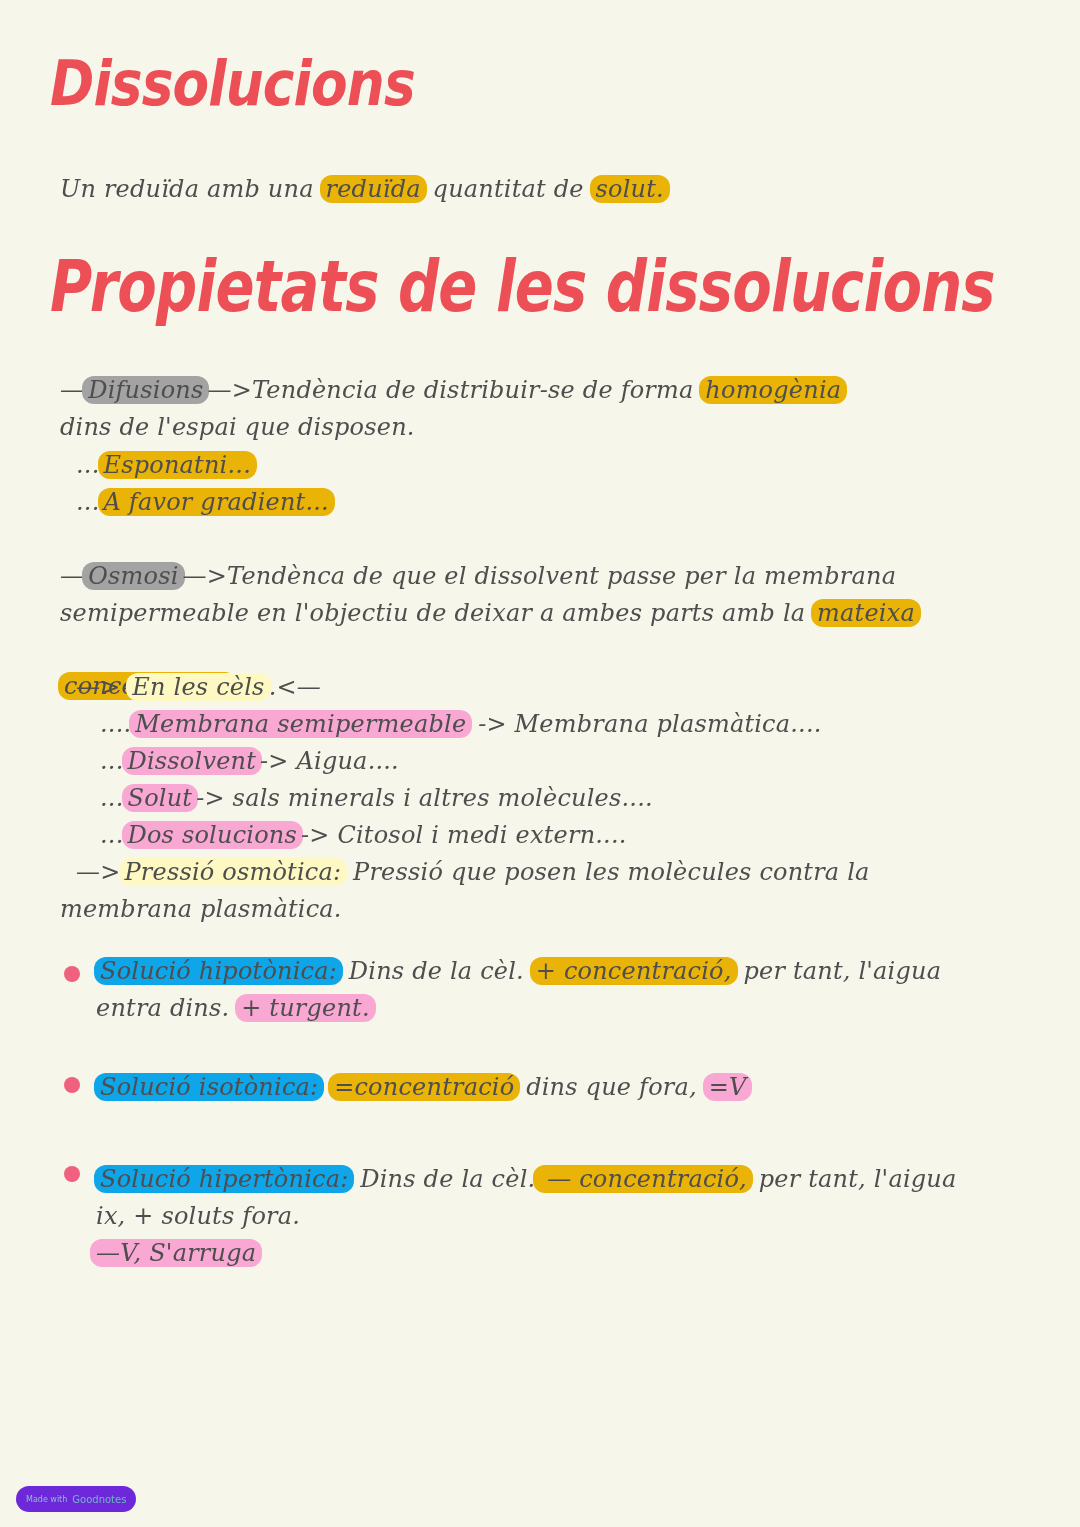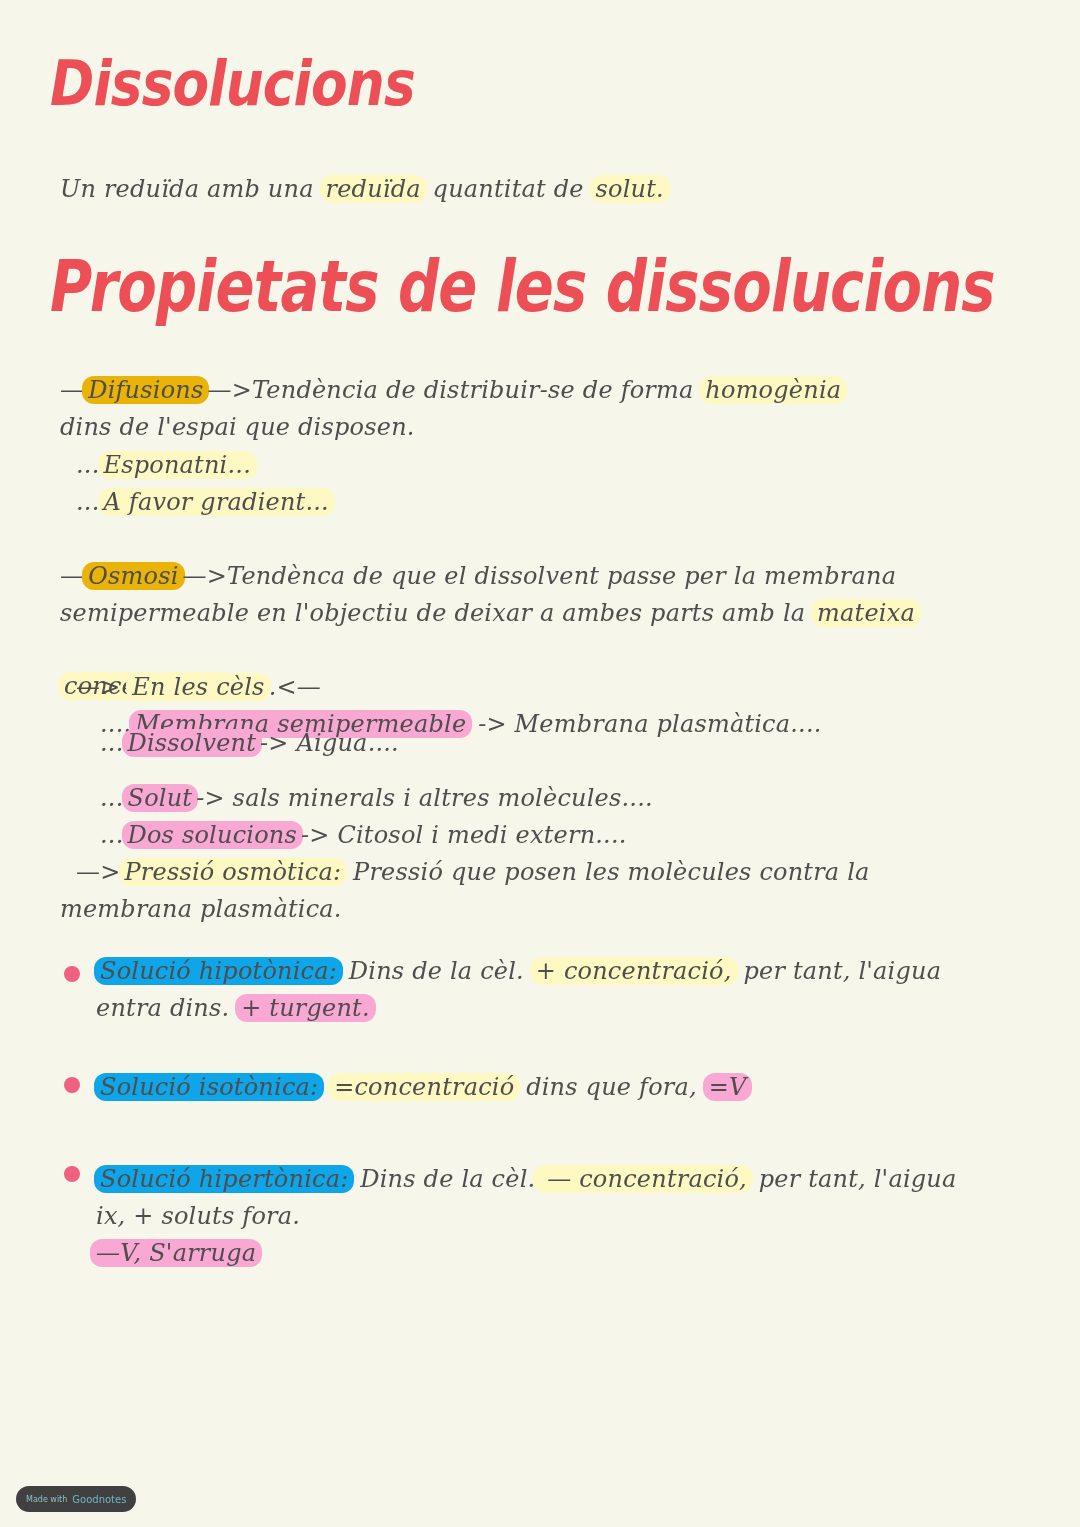--- a/index.html
+++ b/index.html
@@ -46,40 +46,40 @@
       line-height: 37px;
       white-space: nowrap;
       font-style: italic;
       letter-spacing: 0.2px;
     }
     .hl {
       border-radius: 12px;
       padding: 0 6px;
       margin: 0 -2px;
     }
-    .hl-yellow { background: #fef9c3; }
-    .hl-cyan { background: #eab308; }
+    .hl-yellow { background: #eab308; }
+    .hl-cyan { background: #a3a3a3; }
     .hl-purple { background: #fef9c3; }
     .hl-pink { background: #f9a8d4; }
     .hl-green { background: #0ea5e9; }
     .bullet {
       position: absolute;
       width: 16px;
       height: 16px;
       border-radius: 50%;
       background: #f0607f;
     }
     .badge {
       position: absolute;
       left: 16px;
       top: 1486px;
       height: 26px;
       padding: 0 10px;
       border-radius: 13px;
-      background: #404040;
+      background: #6d28d9;
       display: flex;
       align-items: center;
       gap: 5px;
       font-family: "DejaVu Sans", sans-serif;
     }
     .badge-small { font-size: 8px; color: #8cc0c8; }
     .badge-brand { font-size: 10px; color: #6fb6c6; }
   </style>
 </head>
 <body>
@@ -111,21 +111,21 @@
 </div>
 <div class="line" style="left:60px; top:632px;margin-top:36px;">
   <span class="hl hl-yellow">concentració.</span>
 </div>
 <div class="line" style="left:76px; top:669px;">
   <span>—&gt; </span><span class="hl hl-purple">En les cèls</span><span>.&lt;—</span>
 </div>
 <div class="line" style="left:100px; top:706px;">
   <span>....</span><span class="hl hl-pink">Membrana semipermeable</span><span> -&gt; Membrana plasmàtica....</span>
 </div>
-<div class="line" style="left:100px; top:725px;">
+<div class="line" style="left:100px; top:743px;">
   <span>...</span><span class="hl hl-pink">Dissolvent</span><span>-&gt; Aigua....</span>
 </div>
 <div class="line" style="left:100px; top:780px;">
   <span>...</span><span class="hl hl-pink">Solut</span><span>-&gt; sals minerals i altres molècules....</span>
 </div>
 <div class="line" style="left:100px; top:817px;">
   <span>...</span><span class="hl hl-pink">Dos solucions</span><span>-&gt; Citosol i medi extern....</span>
 </div>
 <div class="line" style="left:76px; top:854px;">
   <span>—&gt;</span><span class="hl hl-purple">Pressió osmòtica:</span><span> Pressió que posen les molècules contra la</span>

